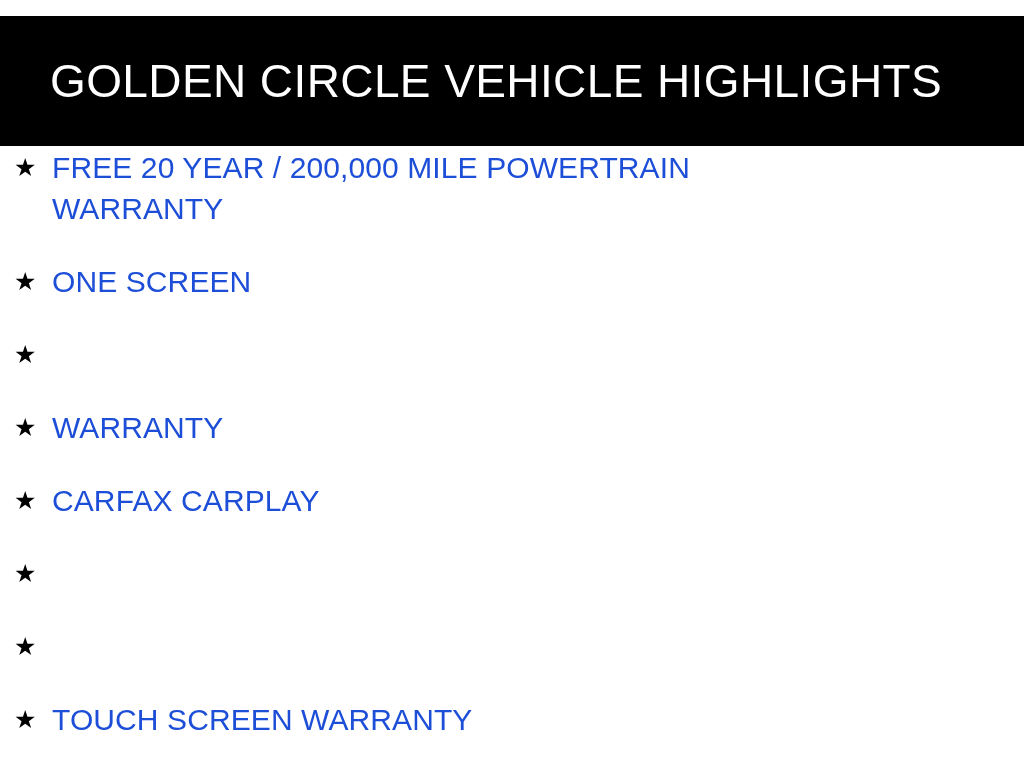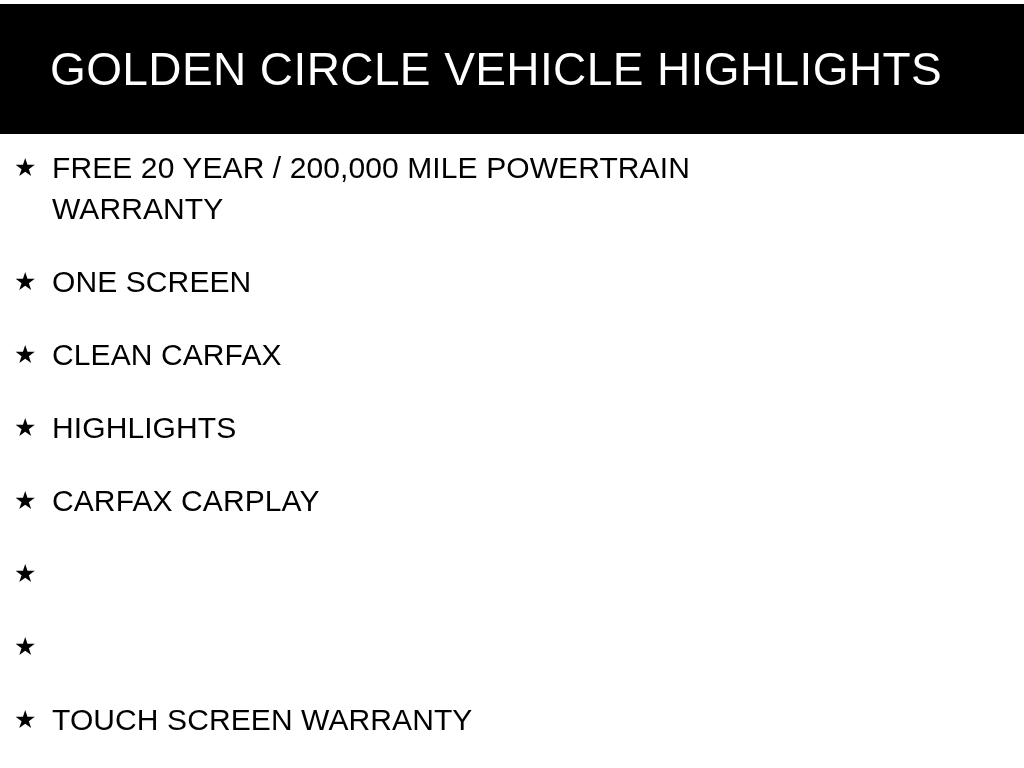--- a/index.html
+++ b/index.html
@@ -19,21 +19,21 @@
     position: relative;
     width: 1024px;
     height: 768px;
     background: #ffffff;
     box-sizing: border-box;
   }
 
   
   .header-banner {
     position: absolute;
-    top: 4px;
+    top: 16px;
     left: 0;
     width: 1024px;
     height: 130px;
     background: #000000;
     display: flex;
     align-items: center;
     box-sizing: border-box;
     padding-left: 50px;
     padding-right: 40px;
   }
@@ -74,21 +74,21 @@
     width: 38px;
     color: #000000;
     font-size: 25px;
     line-height: 41px;
     text-align: left;
     user-select: none;
   }
 
   .highlight-text {
     flex: 1 1 auto;
-    color: #000000;
+    color: #1d4ed8;
     font-family: "Liberation Sans", sans-serif;
     font-size: 30px;
     font-weight: 400;
     line-height: 41px;
     letter-spacing: 0.1px;
     max-width: 775px;
   }
 </style>
 </head>
 <body>
@@ -106,26 +106,25 @@
       <span class="highlight-text">FREE 20 YEAR / 200,000 MILE POWERTRAIN WARRANTY</span>
     </li>
 
     <li class="highlight-item">
       <span class="bullet-star">★</span>
       <span class="highlight-text">ONE SCREEN</span>
     </li>
 
     <li class="highlight-item">
       <span class="bullet-star">★</span>
-      <span class="highlight-text">CLEAN CARFAX</span>
     </li>
 
     <li class="highlight-item">
       <span class="bullet-star">★</span>
-      <span class="highlight-text">HIGHLIGHTS</span>
+      <span class="highlight-text">WARRANTY</span>
     </li>
 
     <li class="highlight-item">
       <span class="bullet-star">★</span>
       <span class="highlight-text">CARFAX CARPLAY</span>
     </li>
 
     <li class="highlight-item">
       <span class="bullet-star">★</span>
     </li>

